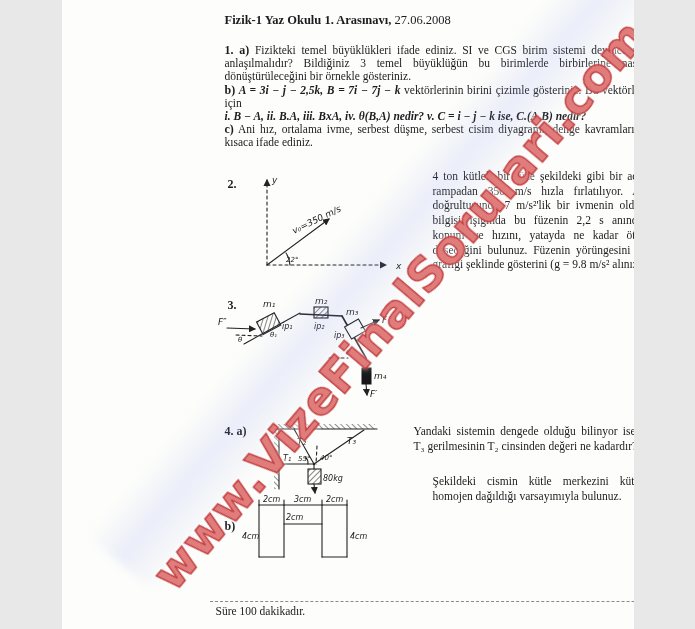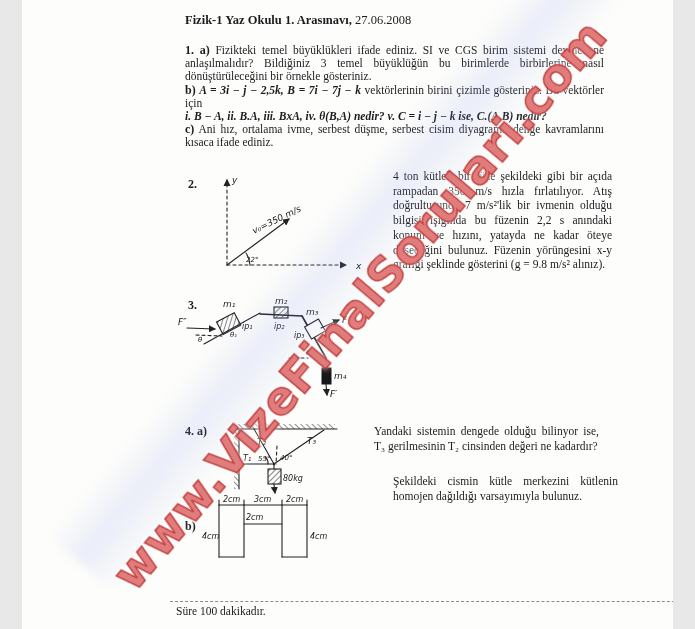--- a/index.html
+++ b/index.html
@@ -1,18 +1,18 @@
 <!DOCTYPE html>
 <html><head>
 <meta charset="utf-8">
 <style>
   html,body{margin:0;padding:0;}
   body{background:#e8e8e8;}
   .page{
-    position:relative;width:651px;height:629px;margin:0 auto;
+    position:relative;width:572px;height:629px;margin:0 auto;
     background:#fdfdfb;overflow:hidden;
     font-family:"Liberation Serif","DejaVu Serif","DejaVu Sans",serif;
     color:#1c1c20;
   }
   .abs{position:absolute;}
   .printed p{margin:0;text-align:justify;font-size:11.5px;line-height:13.2px;}
   .side p{margin:0;text-align:justify;font-size:11.5px;line-height:14.7px;}
   .hdr{font-size:12.5px;}
   .hdr b{font-weight:700;}
   .qnum{font-weight:700;font-size:12px;}

